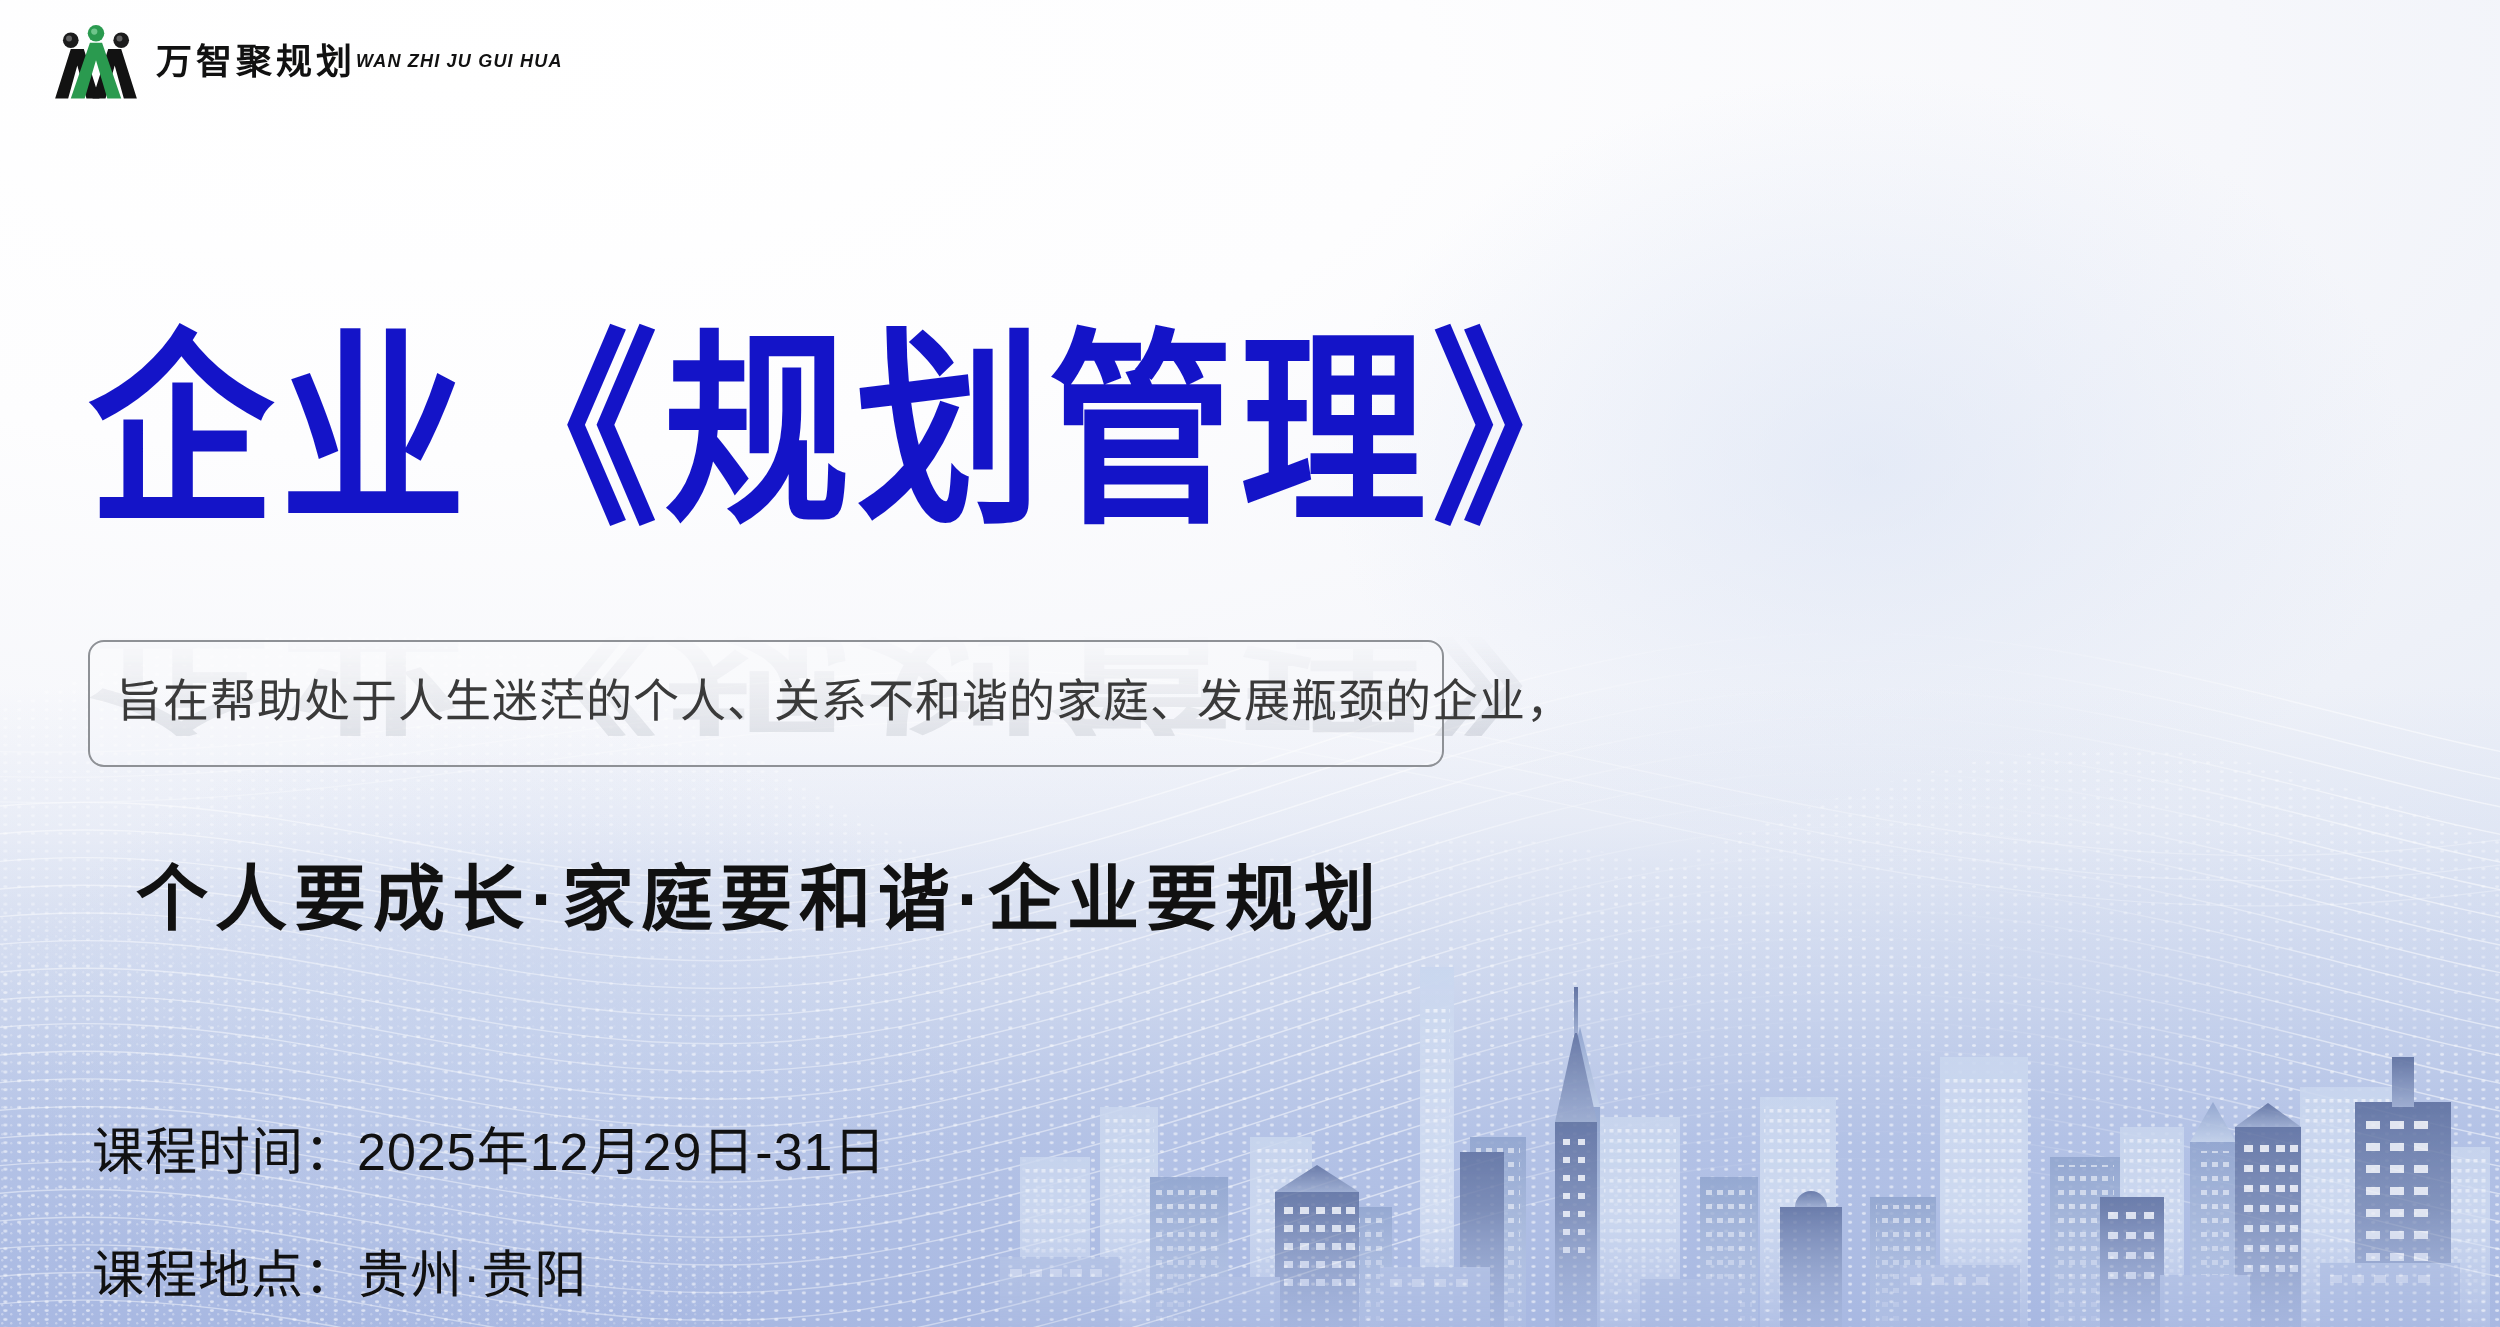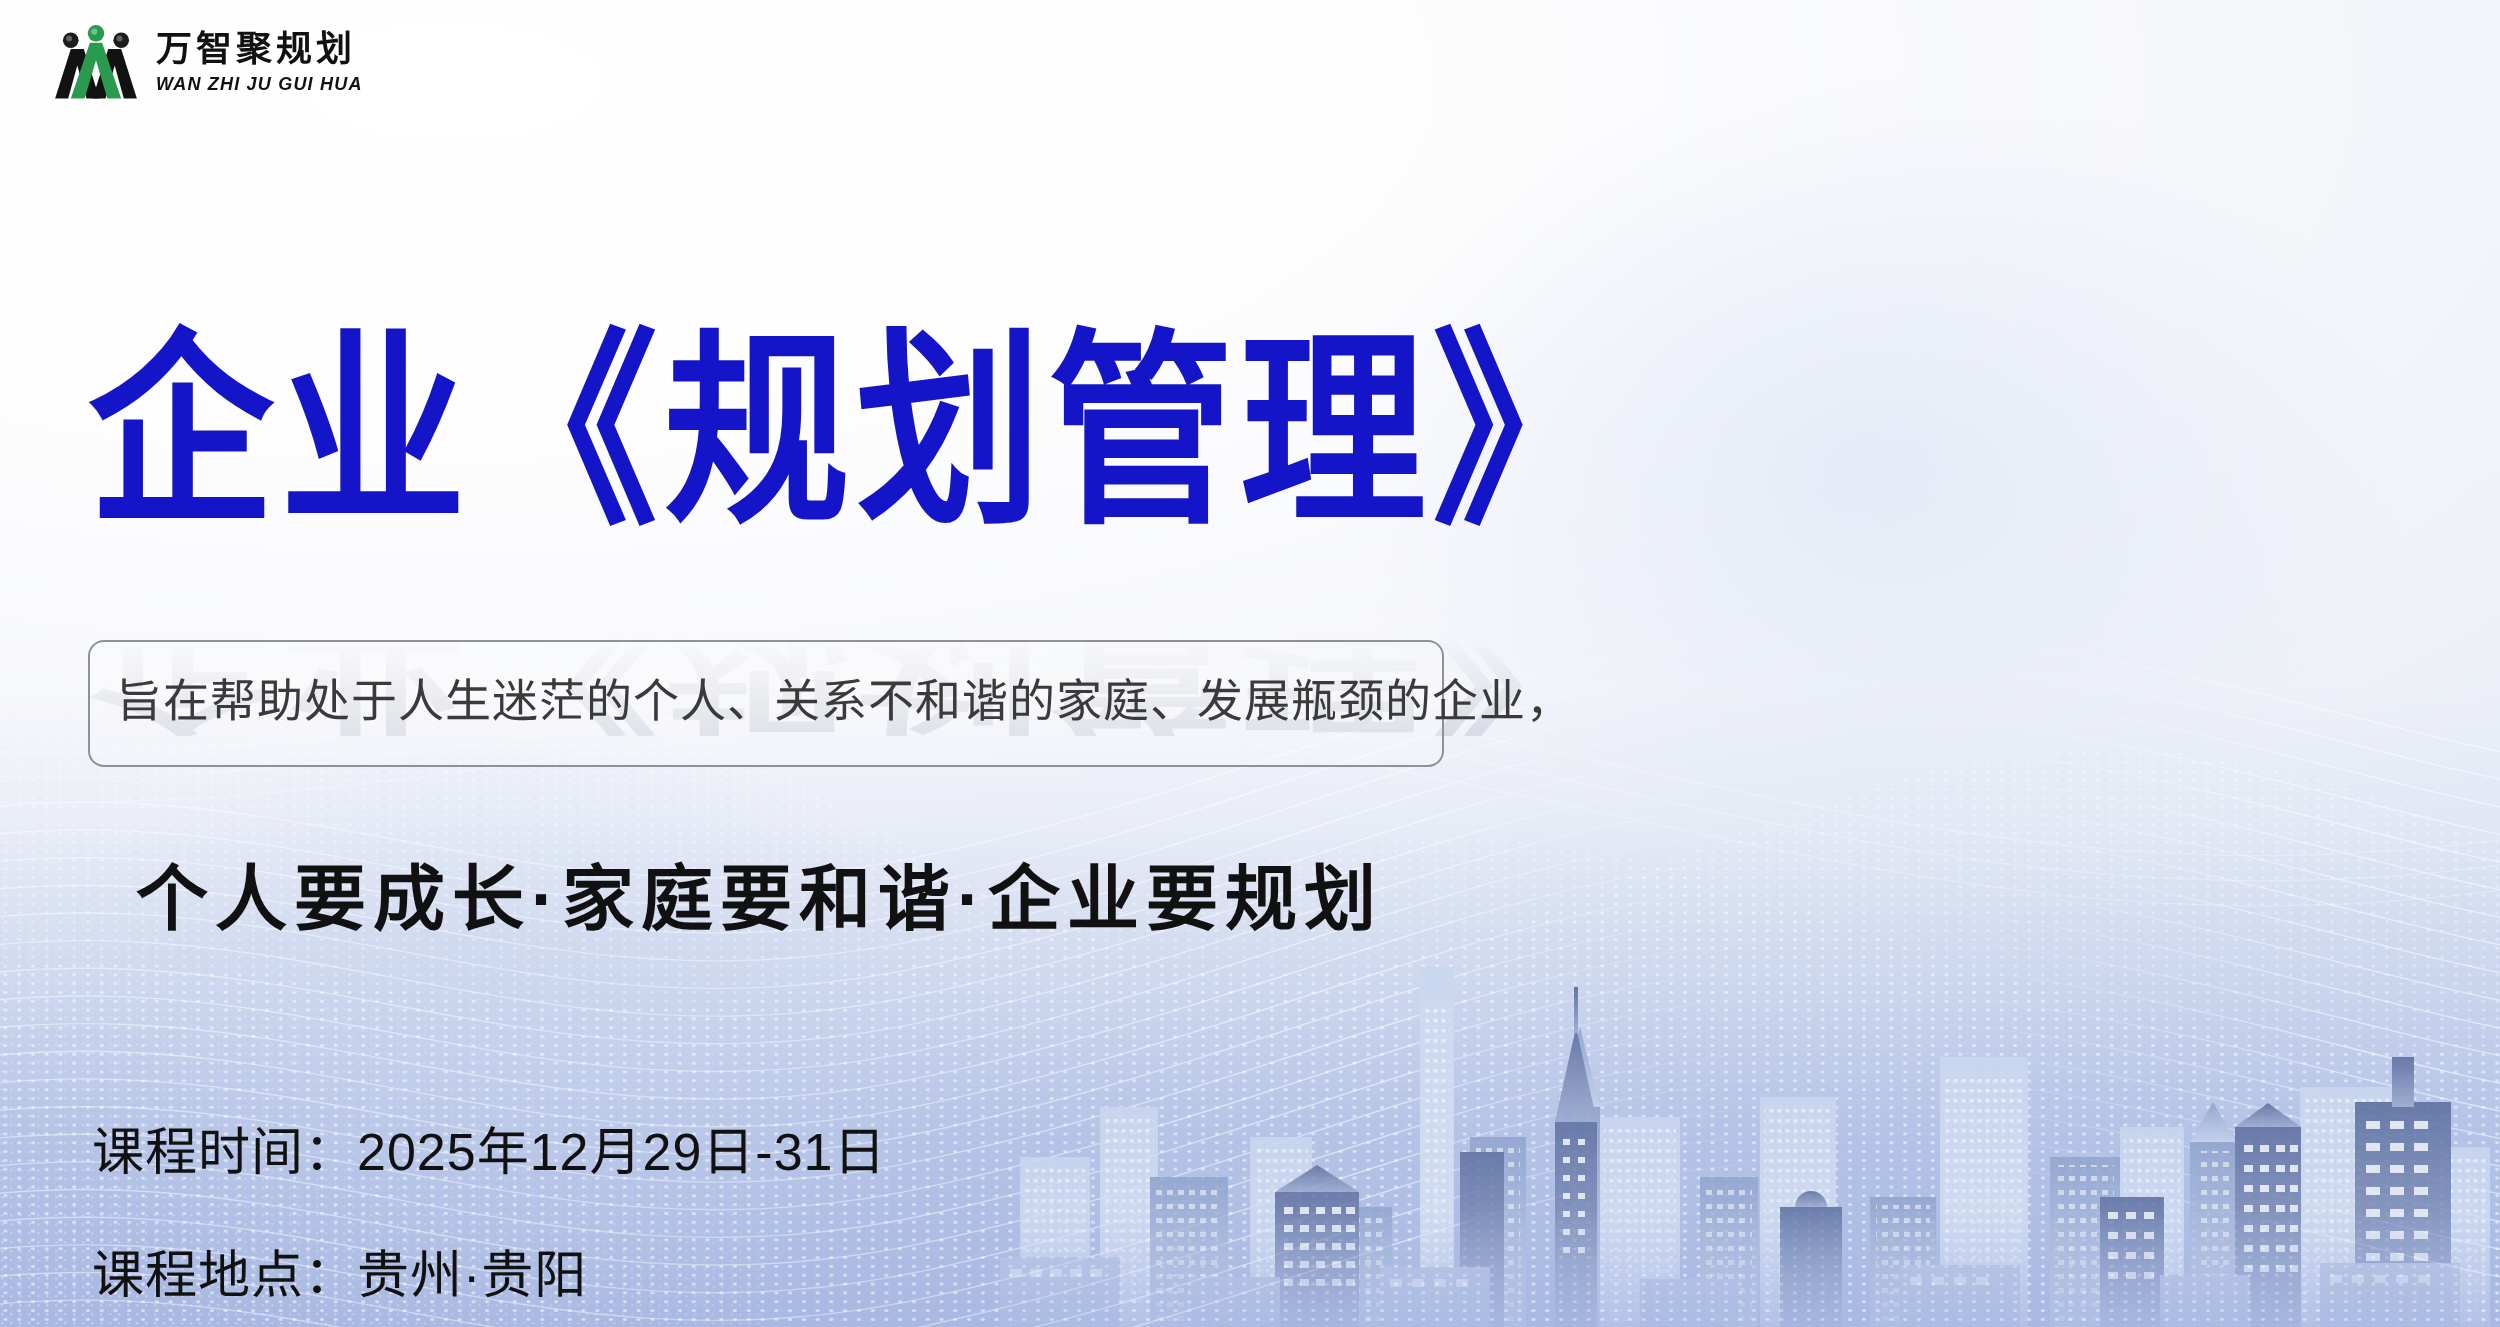--- a/index.html
+++ b/index.html
@@ -59,21 +59,21 @@
     opacity:.5;
   }
   .dot-grid-left svg{width:100%;height:100%;display:block;}
 
   
   .logo{
     position:absolute;left:52px;top:22px;display:flex;align-items:center;gap:16px;z-index:20;
   }
   .logo-mark{width:88px;height:80px;flex:0 0 auto;}
   .logo-mark svg{width:100%;height:100%;display:block;}
-  .logo-text{display:flex;flex-direction:column;justify-content:center;line-height:1;}
+  .logo-text{display:flex;flex-direction:row;justify-content:center;line-height:1;}
   .logo-cn{
     font-family:"Liberation Serif","DejaVu Serif",serif;
     font-size:36px;font-weight:700;color:#111;letter-spacing:4px;
   }
   .logo-en{
     font-family:"Liberation Sans","DejaVu Sans",sans-serif;
     font-size:18px;font-weight:700;color:#111;letter-spacing:1.2px;margin-top:8px;font-style:italic;
   }
 
   

